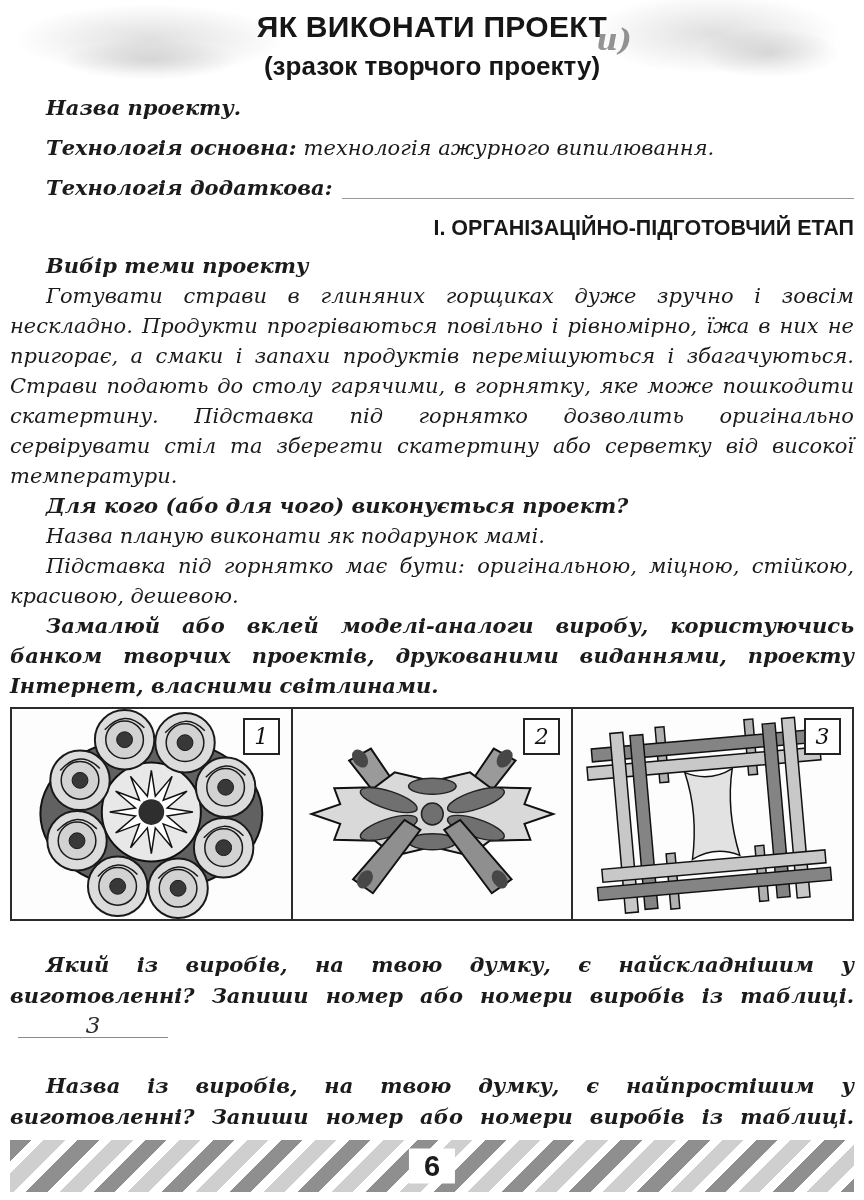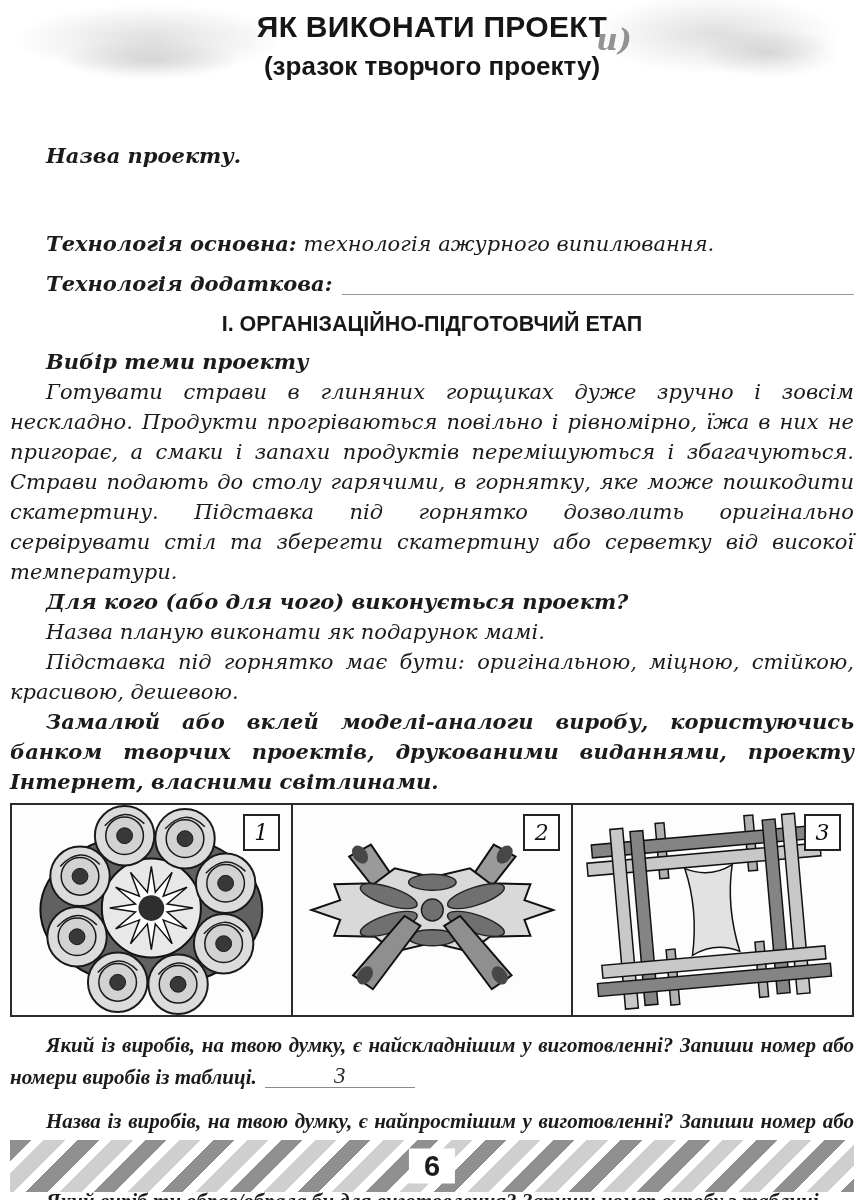--- a/index.html
+++ b/index.html
@@ -22,41 +22,41 @@
   .n2{left:590px;top:-6px;width:250px;height:80px;}
   .n3{left:700px;top:28px;width:140px;height:50px;}
   .n4{left:60px;top:40px;width:180px;height:40px;}
   .bleed{position:absolute;left:596px;top:22px;font:700 30px "DejaVu Serif",serif;
     font-style:italic;color:rgba(90,90,90,.65);filter:blur(.6px);}
   
   .title{margin:10px 0 0;text-align:center;font-family:"Liberation Sans",sans-serif;
     font-style:normal;font-weight:700;font-size:30px;letter-spacing:.3px;color:#161616;}
   .subtitle{margin:7px 0 0;text-align:center;font-family:"Liberation Sans",sans-serif;
     font-style:normal;font-weight:700;font-size:26px;color:#161616;}
-  .stage-heading{margin:14px 0 10px;text-align:center;font-family:"Liberation Sans",sans-serif;
+  .stage-heading{margin:14px 0 10px;text-align:right;font-family:"Liberation Sans",sans-serif;
     font-style:normal;font-weight:700;font-size:21.5px;color:#181818;}
   
   .line,.para,.q{font-size:21px;line-height:30px;margin:0;}
   .field{display:flex;align-items:flex-end;font-size:21px;line-height:28px;margin:0 0 12px;padding-left:36px;}
   .fields{margin-top:12px;}
   .b{font-weight:700;}
-  .sp{margin-right:7px;margin-top:48px;}
+  .sp{margin-right:7px;}
   .indent{padding-left:36px;}
   .para{text-align:justify;text-indent:36px;}
   .fill-line{flex:1;border-bottom:1.5px solid #9a9a9a;height:20px;margin-left:10px;margin-bottom:3px;}
   
   .gallery{display:flex;margin-top:6px;height:210px;border:2.5px solid #2b2b2b;background:#fdfdfd;}
   .cell{flex:1;position:relative;overflow:hidden;}
   .cell + .cell{border-left:2px solid #2b2b2b;}
   .cell svg{display:block;width:100%;height:100%;}
   .badge{position:absolute;top:9px;right:11px;width:33px;height:33px;background:#fff;
     border:2px solid #222;display:flex;align-items:center;justify-content:center;
     font-size:22px;font-style:italic;color:#111;}
   
-  .q{font-weight:700;line-height:31px;margin-top:13px;text-indent:36px;text-align:justify;font-family:Liberation Serif, serif;}
+  .q{font-weight:700;line-height:31px;margin-top:28px;text-indent:36px;text-align:justify;}
   .blank{display:inline-block;min-width:150px;height:26px;border-bottom:1.5px solid #8a8a8a;
     text-align:center;text-indent:0;margin-left:8px;vertical-align:baseline;}
   .ans{position:relative;top:-1px;font-weight:400;font-style:italic;font-size:23px;color:#2a2a2a;}
   
   .footer-bar{position:absolute;left:10px;right:10px;bottom:8px;height:52px;
     background:repeating-linear-gradient(135deg,
       #8f8f8f 0 15px,#ffffff 15px 24px,#cfcfcf 24px 39px,#ffffff 39px 48px);}
   .page-num{position:absolute;left:50%;top:50%;transform:translate(-50%,-50%);
     background:#fff;padding:1px 15px;font-family:"Liberation Sans",sans-serif;
     font-style:normal;font-weight:700;font-size:29px;color:#1c1c1c;}

